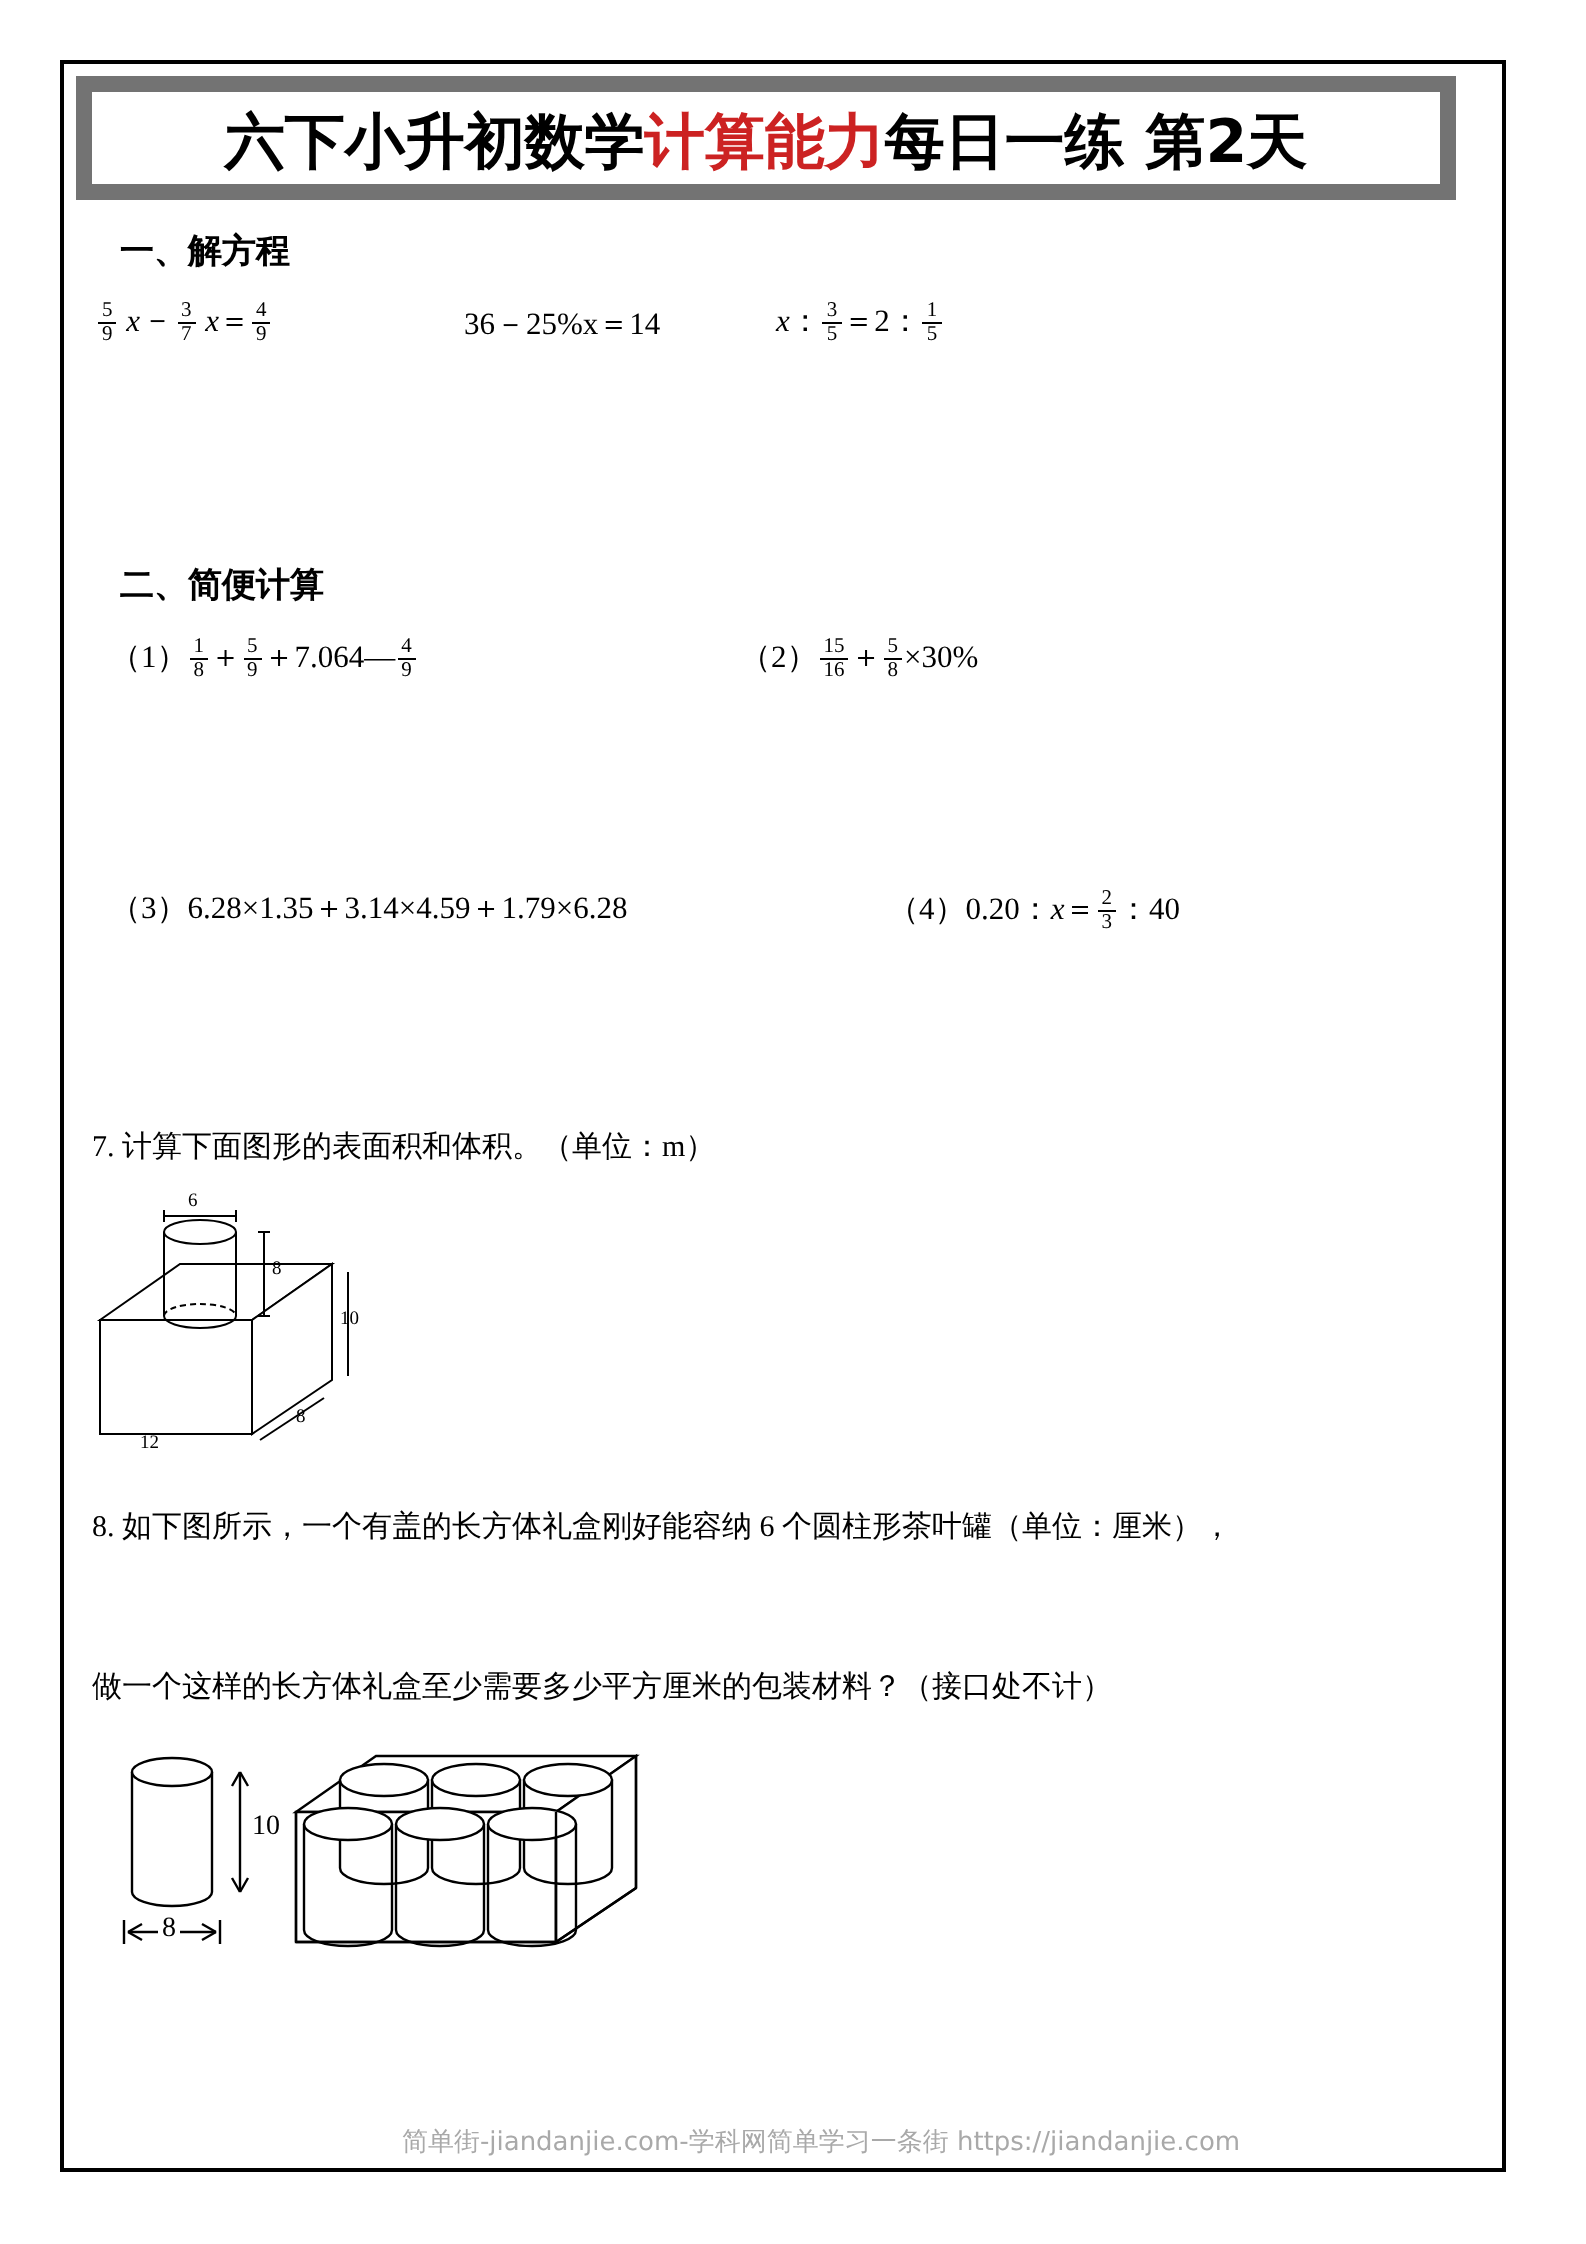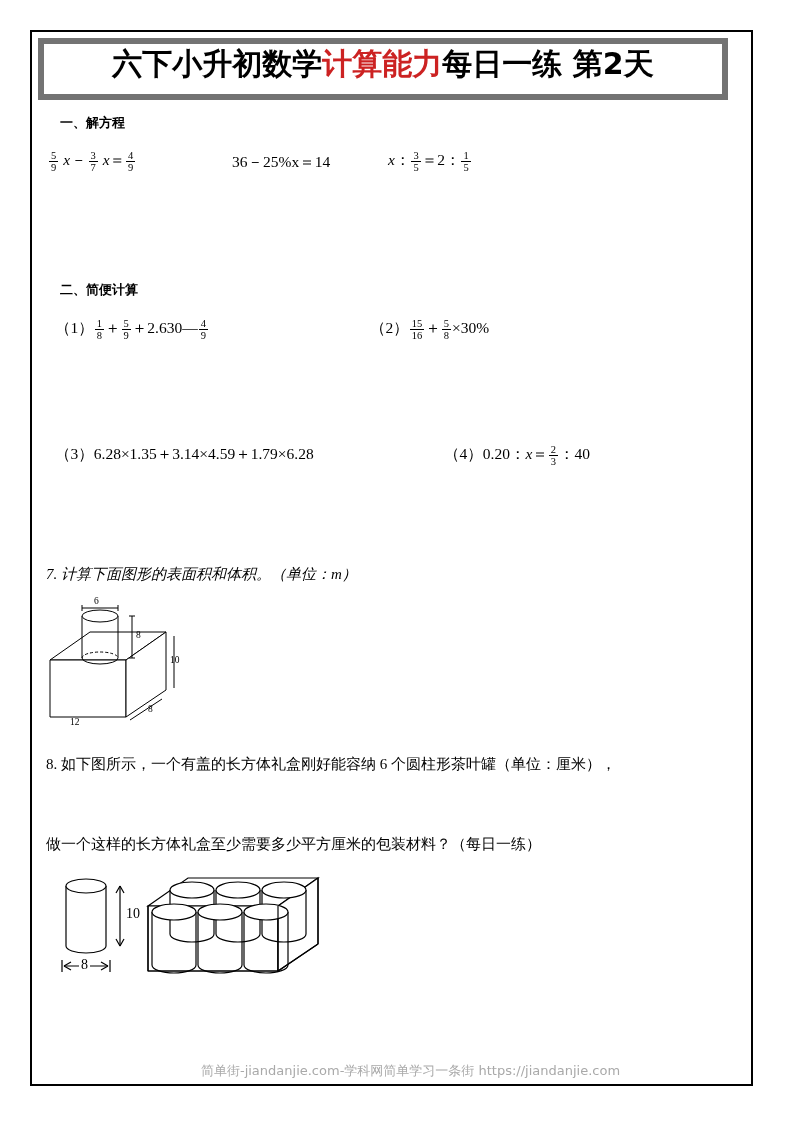--- a/index.html
+++ b/index.html
@@ -21,40 +21,40 @@
     left: 30px; top: 30px;
     width: 723px; height: 1056px;
     border: 2px solid #000;
   }
 
   
   #title-box {
     position: absolute;
     left: 38px; top: 38px;
     width: 690px; height: 62px;
-    border: 6px solid #737373;
+    border: 8px solid #737373;
     display: flex;
-    align-items: flex-start;
+    align-items: flex-end;
     justify-content: center;
   }
   #title-text {
     font-family: "DejaVu Sans", sans-serif;
     font-weight: bold;
     font-size: 30px;
     letter-spacing: 0px;
     white-space: nowrap;
   }
   #title-text .red { color: #cc2222; }
 
   
   .sec-head {
     position: absolute;
     font-family: Liberation Mono, monospace;
     font-weight: bold;
-    font-size: 13px;
+    font-size: 17px;
   }
   .qtext {
     position: absolute;
     font-family: "Liberation Serif", serif;
     font-size: 15px;
     line-height: 1.5;
     white-space: nowrap;
   }
   .expr {
     position: absolute;
@@ -137,21 +137,21 @@
 
 <div class="sec-head" style="left:60px; top:281px;">二、简便计算</div>
 
 <div class="expr" style="left:55px; top:318px;">
   <span>（1）</span><span class="frac">
     <span class="num">1</span>
     <span class="den">8</span>
   </span><span>＋</span><span class="frac">
     <span class="num">5</span>
     <span class="den">9</span>
-  </span><span>＋</span><span>2.630</span><span>—</span><span class="frac">
+  </span><span>＋</span><span>7.064</span><span>—</span><span class="frac">
     <span class="num">4</span>
     <span class="den">9</span>
   </span>
 </div>
 
 <div class="expr" style="left:370px; top:318px;">
   <span>（2）</span><span class="frac">
     <span class="num">15</span>
     <span class="den">16</span>
   </span><span>＋</span><span class="frac">
@@ -164,21 +164,21 @@
   <span>（3）</span><span>6.28×1.35＋3.14×4.59＋1.79×6.28</span>
 </div>
 
 <div class="expr" style="left:444px; top:444px;">
   <span>（4）</span><span>0.20：</span><span class="ital">x</span><span>＝</span><span class="frac">
     <span class="num">2</span>
     <span class="den">3</span>
   </span><span>：40</span>
 </div>
 
-<div class="qtext" style="left:46px; top:563px;font-style:italic;">
+<div class="qtext" style="left:46px; top:563px;">
   <span>7.</span>
   <span>计算下面图形的表面积和体积。（单位：m）</span>
 </div>
 
 <div id="fig7">
   <svg width="190" height="140" viewBox="0 0 190 140" fill="none" stroke="#000" stroke-width="1">
 
     <polygon points="6,60 46,32 122,32 82,60" fill="#fff" stroke="#000"></polygon>
 
     <polygon points="6,60 82,60 82,117 6,117" fill="#fff" stroke="#000"></polygon>
@@ -206,21 +206,21 @@
   <div style="position:absolute; left:126px; top:55px; font-size:9.5px; font-family:'Liberation Serif',serif;">10</div>
   <div style="position:absolute; left:104px; top:104px; font-size:9.5px; font-family:'Liberation Serif',serif;">8</div>
   <div style="position:absolute; left:26px; top:117px; font-size:9.5px; font-family:'Liberation Serif',serif;text-align:center;">12</div>
 </div>
 
 <div class="qtext" style="left:46px; top:753px;font-family:Liberation Serif, serif;">
   <span>8.</span>
   <span>如下图所示，一个有盖的长方体礼盒刚好能容纳 6 个圆柱形茶叶罐（单位：厘米），</span>
 </div>
 <div class="qtext" style="left:46px; top:833px;">
-  <span>做一个这样的长方体礼盒至少需要多少平方厘米的包装材料？（每日一练）</span>
+  <span>做一个这样的长方体礼盒至少需要多少平方厘米的包装材料？（接口处不计）</span>
 </div>
 
 <div id="fig8">
   <svg width="340" height="125" viewBox="0 0 340 125" fill="none" stroke="#000" stroke-width="1.2">
 
     <path d="M18 18 L18 78" stroke="#000"></path>
     <path d="M58 18 L58 78" stroke="#000"></path>
     <ellipse cx="38" cy="18" rx="20" ry="7" fill="#fff" stroke="#000"></ellipse>
     <path d="M18 78 A20 7 0 0 0 58 78" fill="none" stroke="#000"></path>
 

